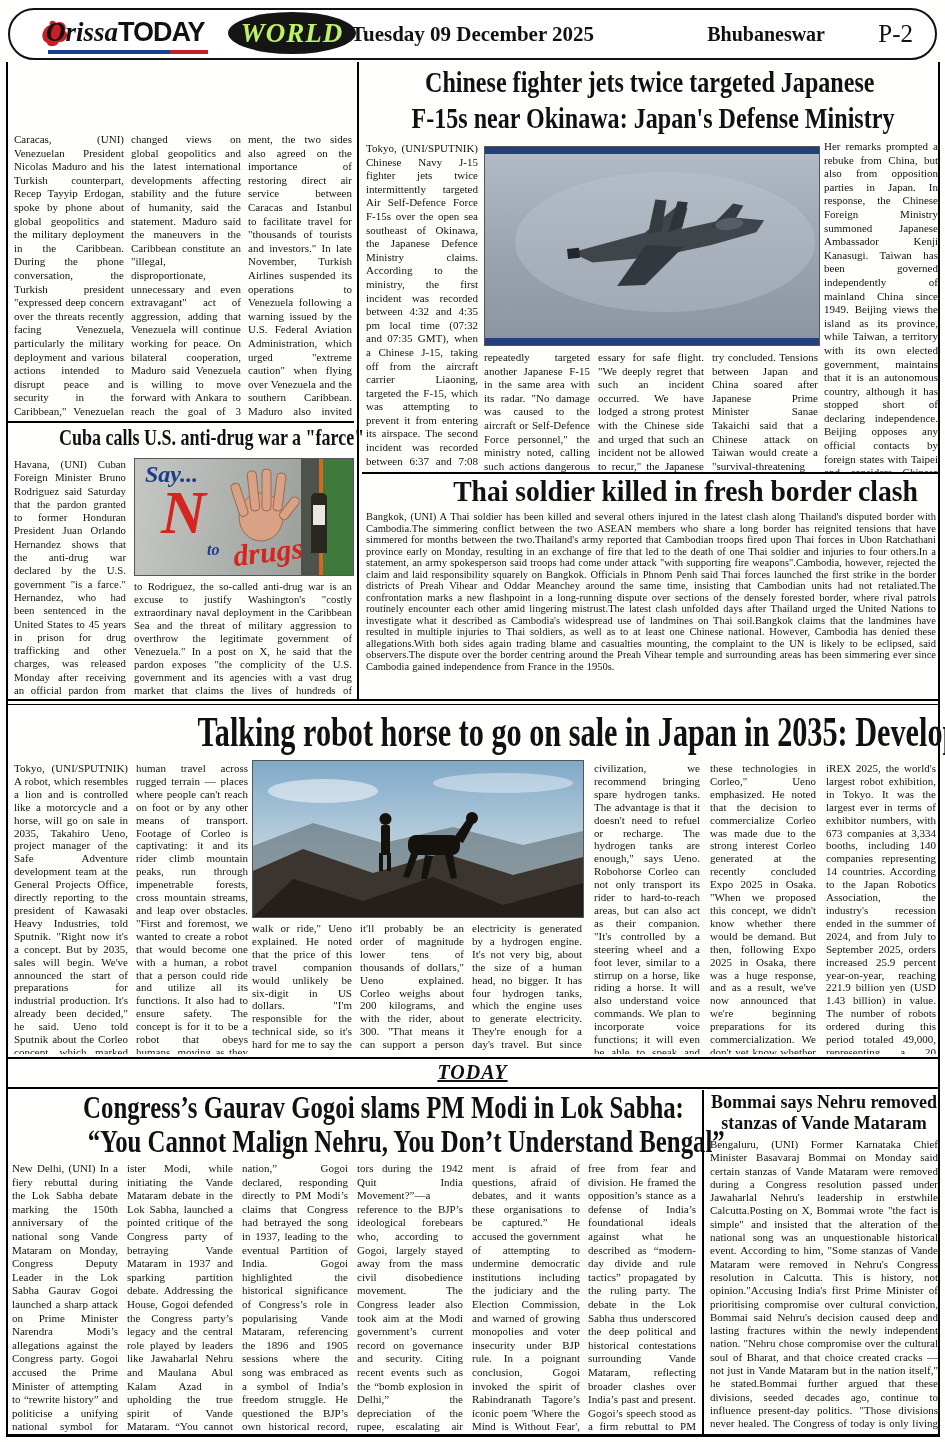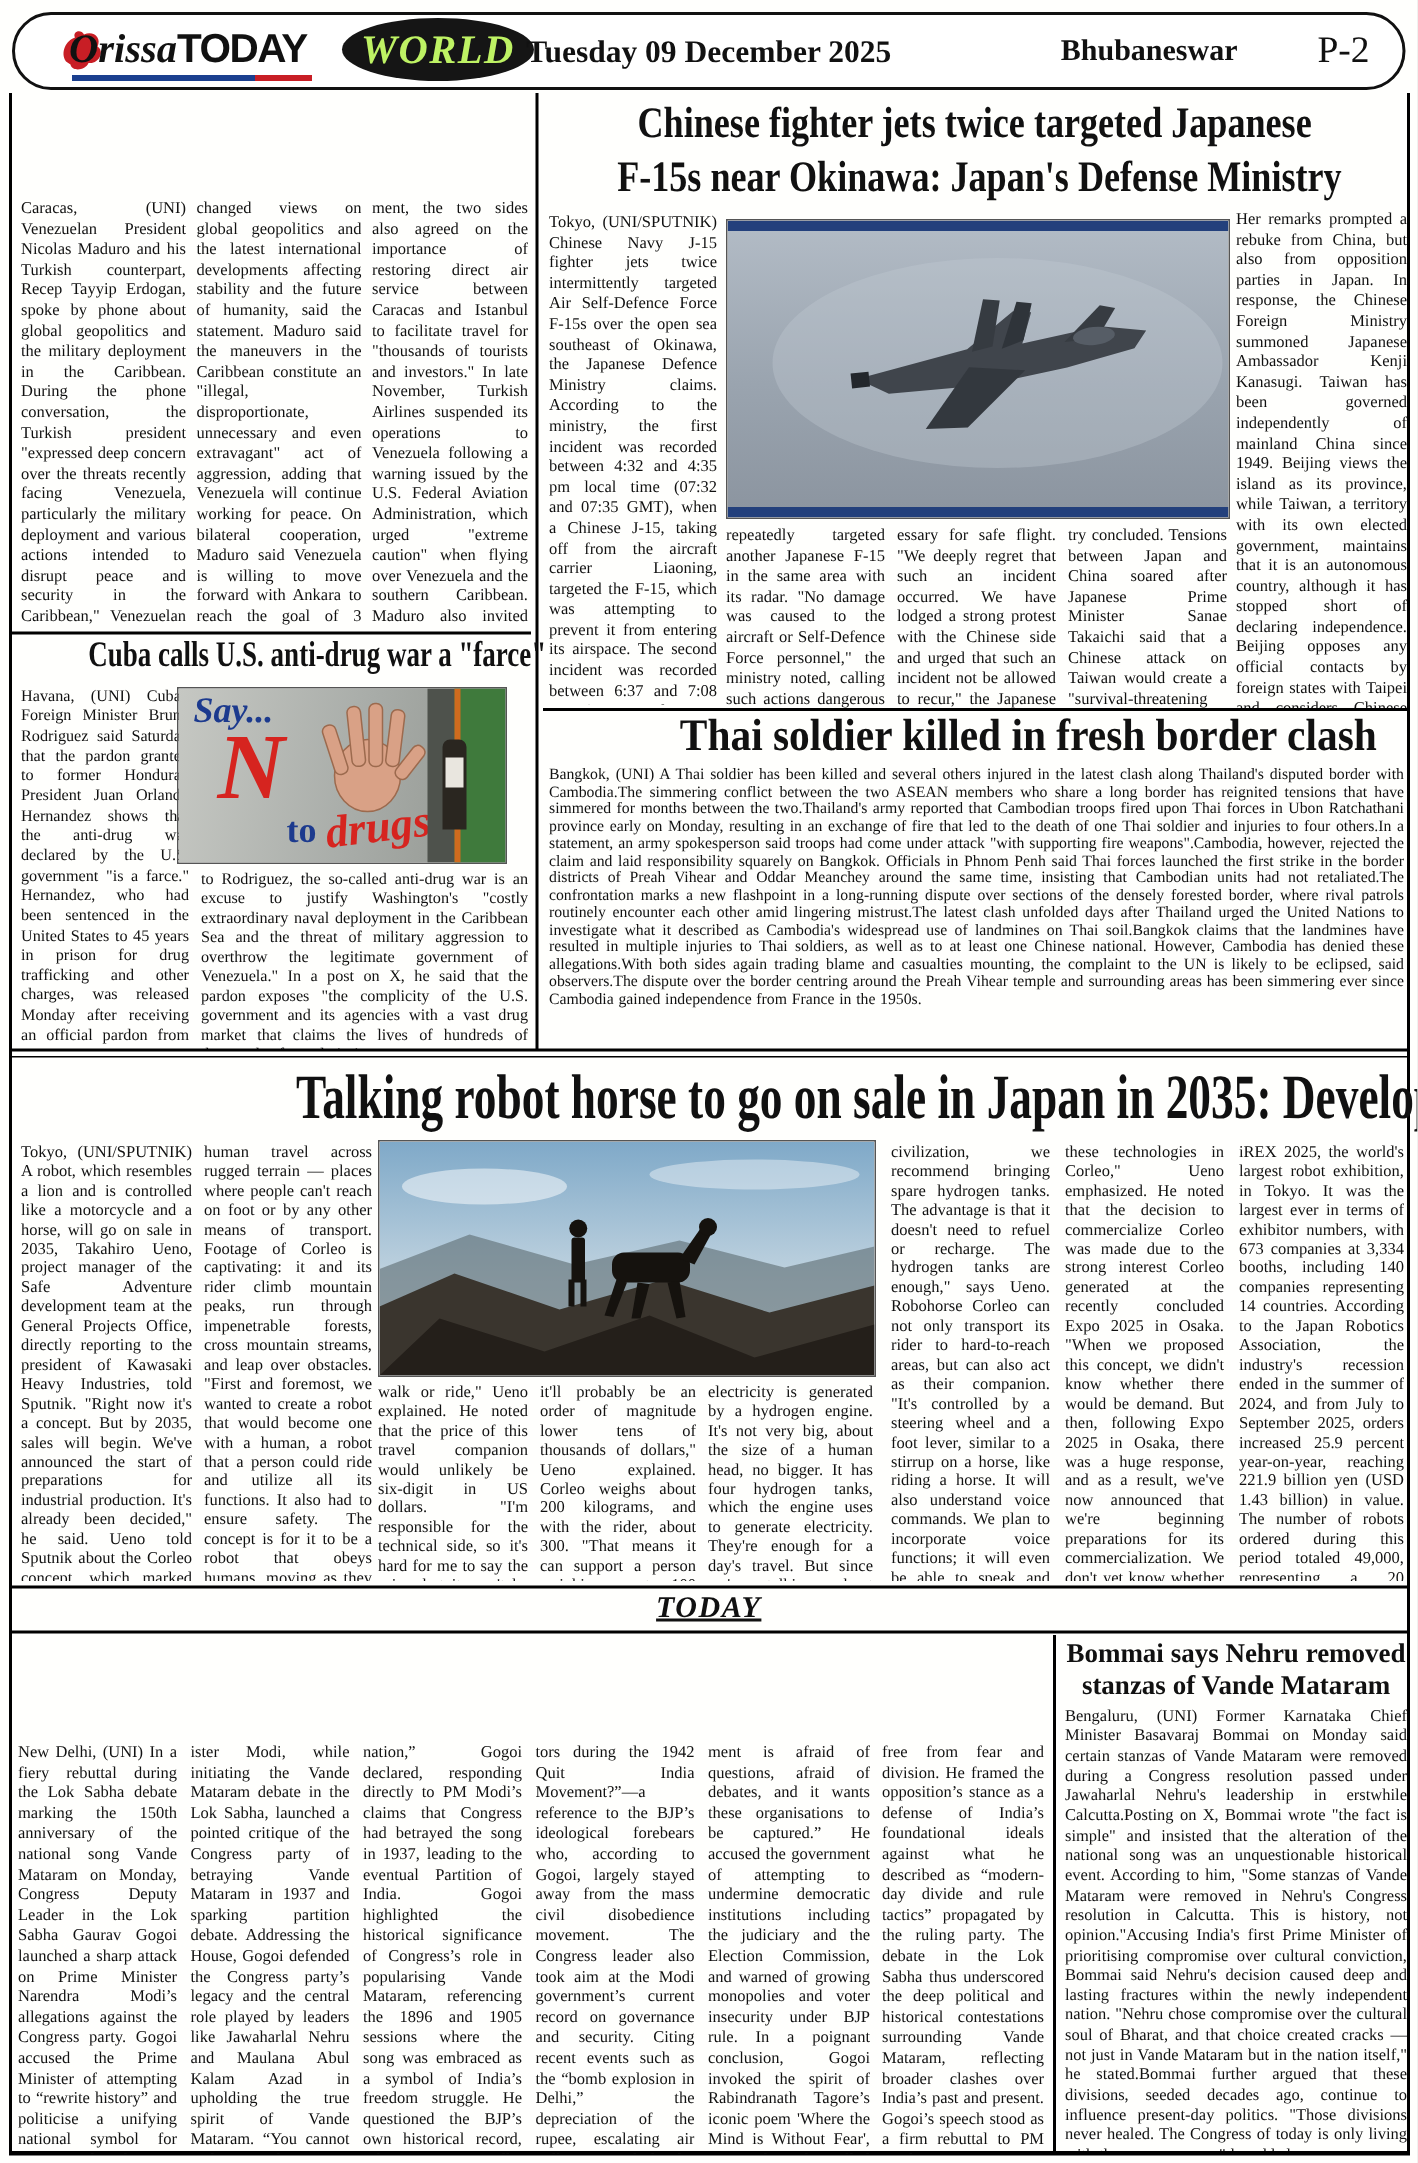--- a/index.html
+++ b/index.html
@@ -23,21 +23,21 @@
                display:flex;align-items:center;justify-content:center;}
   .world-badge span{color:#bef264;font-weight:bold;font-style:italic;font-size:27px;letter-spacing:1px;}
   .mast-date{position:absolute;left:0;right:0;top:12px;text-align:center;font-weight:bold;font-size:21px;}
   .mast-city{position:absolute;right:110px;top:13px;font-weight:bold;font-size:20px;}
   .mast-page{position:absolute;right:22px;top:10px;font-size:25px;}
   
   .photo{position:absolute;overflow:hidden;border:1px solid #555;}
   .cuba-photo-bg{width:100%;height:100%;background:linear-gradient(100deg,#c6c8c3,#a8aca8 55%,#91958f);position:relative;}
   .cuba-say{position:absolute;left:10px;top:2px;color:#1c3a8e;font-weight:bold;font-style:italic;font-size:24px;}
   .cuba-n{position:absolute;left:26px;top:22px;color:#d6241f;font-weight:bold;font-size:62px;font-style:italic;line-height:1;}
-  .cuba-to{position:absolute;left:72px;top:82px;color:#1c3a8e;font-weight:bold;font-size:24px;}
+  .cuba-to{position:absolute;left:72px;top:82px;color:#1c3a8e;font-weight:bold;font-style:italic;font-size:16px;}
   .cuba-drugs{position:absolute;left:98px;top:76px;color:#d6241f;font-weight:bold;font-style:italic;font-size:30px;transform:rotate(-7deg);}
   .cuba-hand{position:absolute;left:88px;top:6px;}
   .cuba-strip{position:absolute;right:0;top:0;width:52px;height:100%;background:#4e524c;}
   .cuba-bus{position:absolute;right:0;top:0;width:30px;height:100%;background:#3f7a3c;border-left:4px solid #cf6b1e;}
   .cuba-person{position:absolute;right:26px;top:34px;width:16px;height:60px;background:#2a2620;border-radius:5px 5px 0 0;}
   .cuba-person::after{content:"";position:absolute;left:2px;top:12px;width:12px;height:20px;background:#e9e6df;}
   .states{position:absolute;left:0;right:0;text-align:center;font-weight:bold;font-style:italic;font-size:20px;
           text-decoration:underline;letter-spacing:1px;}
 </style>
 </head>
@@ -68,21 +68,21 @@
 
   <div class="col" style="left:14px;top:133px;width:110px;height:284px;">Caracas, (UNI) Venezuelan President Nicolas Maduro and his Turkish counterpart, Recep Tayyip Erdogan, spoke by phone about global geopolitics and the military deployment in the Caribbean. During the phone conversation, the Turkish president "expressed deep concern over the threats recently facing Venezuela, particularly the military deployment and various actions intended to disrupt peace and security in the Caribbean," Venezuelan Foreign Minister Yvan Gil said in a statement. The two leaders ex-</div>
   <div class="col" style="left:131px;top:133px;width:110px;height:284px;">changed views on global geopolitics and the latest international developments affecting stability and the future of humanity, said the statement. Maduro said the maneuvers in the Caribbean constitute an "illegal, disproportionate, unnecessary and even extravagant" act of aggression, adding that Venezuela will continue working for peace. On bilateral cooperation, Maduro said Venezuela is willing to move forward with Ankara to reach the goal of 3 billion U.S. dollars in trade. According to the state-</div>
   <div class="col" style="left:248px;top:133px;width:104px;height:284px;">ment, the two sides also agreed on the importance of restoring direct air service between Caracas and Istanbul to facilitate travel for "thousands of tourists and investors." In late November, Turkish Airlines suspended its operations to Venezuela following a warning issued by the U.S. Federal Aviation Administration, which urged "extreme caution" when flying over Venezuela and the southern Caribbean. Maduro also invited Erdogan to visit Venezuela in 2026 for the fifth Joint Cooperation Commission meeting.</div>
 
   <div class="h-rule" style="left:8px;top:421px;width:346px;"></div>
   <div class="headline" style="left:8px;top:424px;width:346px;font-size:24px;">
     <span class="cond" style="transform:scaleX(0.75);">Cuba calls U.S. anti-drug war a "farce"</span>
   </div>
   <div class="col" style="left:14px;top:458px;width:112px;height:240px;font-size:10.8px;line-height:13.3px;">Havana, (UNI) Cuban Foreign Minister Bruno Rodriguez said Saturday that the pardon granted to former Honduran President Juan Orlando Hernandez shows that the anti-drug war declared by the U.S. government "is a farce." Hernandez, who had been sentenced in the United States to 45 years in prison for drug trafficking and other charges, was released Monday after receiving an official pardon from the Trump administration.According</div>
-  <div class="photo" style="left:118px;top:458px;width:218px;height:116px;">
+  <div class="photo" style="left:134px;top:458px;width:218px;height:116px;">
     <div class="cuba-photo-bg">
       <span class="cuba-say">Say...</span>
       <span class="cuba-n">N</span>
       <svg class="cuba-hand" width="78" height="84" viewBox="0 0 78 84">
         <g fill="#d9a186" stroke="#9c6a4e" stroke-width="1">
           <ellipse cx="38" cy="52" rx="22" ry="24"></ellipse>
           <rect x="12" y="18" width="9" height="34" rx="4" transform="rotate(-18 16 35)"></rect>
           <rect x="26" y="6" width="9" height="40" rx="4" transform="rotate(-6 30 26)"></rect>
           <rect x="39" y="4" width="9" height="42" rx="4"></rect>
           <rect x="52" y="8" width="9" height="38" rx="4" transform="rotate(7 56 27)"></rect>
@@ -182,20 +182,24 @@
   <div class="col" style="left:360px;top:922px;width:104px;height:132px;line-height:12.9px;">it'll probably be an order of magnitude lower tens of thousands of dollars," Ueno explained. Corleo weighs about 200 kilograms, and with the rider, about 300. "That means it can support a person weighing up to 100 kilograms. It has batteries, and its</div>
   <div class="col" style="left:472px;top:922px;width:110px;height:132px;line-height:12.9px;">electricity is generated by a hydrogen engine. It's not very big, about the size of a human head, no bigger. It has four hydrogen tanks, which the engine uses to generate electricity. They're enough for a day's travel. But since we're talking about traveling in the wild, far from</div>
   <div class="col" style="left:594px;top:762px;width:106px;height:292px;line-height:12.9px;">civilization, we recommend bringing spare hydrogen tanks. The advantage is that it doesn't need to refuel or recharge. The hydrogen tanks are enough," says Ueno. Robohorse Corleo can not only transport its rider to hard-to-reach areas, but can also act as their companion. "It's controlled by a steering wheel and a foot lever, similar to a stirrup on a horse, like riding a horse. It will also understand voice commands. We plan to incorporate voice functions; it will even be able to speak and hold a conversation. Since we have similar developments in humanoid and other robotic dialogue, we intend to use</div>
   <div class="col" style="left:710px;top:762px;width:106px;height:292px;line-height:12.9px;">these technologies in Corleo," Ueno emphasized. He noted that the decision to commercialize Corleo was made due to the strong interest Corleo generated at the recently concluded Expo 2025 in Osaka. "When we proposed this concept, we didn't know whether there would be demand. But then, following Expo 2025 in Osaka, there was a huge response, and as a result, we've now announced that we're beginning preparations for its commercialization. We don't yet know whether there's demand, but there is definitely interest," Ueno said. Corleo was one of the exhibits at Kawasaki's booth at</div>
   <div class="col" style="left:826px;top:762px;width:110px;height:292px;line-height:12.9px;">iREX 2025, the world's largest robot exhibition, in Tokyo. It was the largest ever in terms of exhibitor numbers, with 673 companies at 3,334 booths, including 140 companies representing 14 countries. According to the Japan Robotics Association, the industry's recession ended in the summer of 2024, and from July to September 2025, orders increased 25.9 percent year-on-year, reaching 221.9 billion yen (USD 1.43 billion) in value. The number of robots ordered during this period totaled 49,000, representing a 20 percent increase over the same period last year.</div>
 
   <div class="h-rule" style="left:8px;top:1057px;width:930px;height:2px;"></div>
   <div class="states" style="top:1061px;">TODAY</div>
   <div class="h-rule" style="left:8px;top:1087px;width:930px;height:2px;"></div>
 
+  <div class="headline" style="left:8px;top:1091px;width:692px;font-size:31px;line-height:34px;">
+    <span class="cond" style="transform:scaleX(0.8);">Congress’s Gaurav Gogoi slams PM Modi in Lok Sabha:</span><br>
+    <span class="cond" style="transform:scaleX(0.8);">“You Cannot Malign Nehru, You Don’t Understand Bengal”</span>
+  </div>
   <div class="col" style="left:12px;top:1162px;width:106px;height:274px;">New Delhi, (UNI) In a fiery rebuttal during the Lok Sabha debate marking the 150th anniversary of the national song Vande Mataram on Monday, Congress Deputy Leader in the Lok Sabha Gaurav Gogoi launched a sharp attack on Prime Minister Narendra Modi’s allegations against the Congress party. Gogoi accused the Prime Minister of attempting to “rewrite history” and politicise a unifying national symbol for narrow political gains. Earlier, the Prime Min-</div>
   <div class="col" style="left:127px;top:1162px;width:106px;height:274px;">ister Modi, while initiating the Vande Mataram debate in the Lok Sabha, launched a pointed critique of the Congress party of betraying Vande Mataram in 1937 and sparking partition debate. Addressing the House, Gogoi defended the Congress party’s legacy and the central role played by leaders like Jawaharlal Nehru and Maulana Abul Kalam Azad in upholding the true spirit of Vande Mataram. “You cannot malign Nehru, you don’t understand Bengal, and you don’t understand the</div>
   <div class="col" style="left:242px;top:1162px;width:106px;height:274px;">nation,” Gogoi declared, responding directly to PM Modi’s claims that Congress had betrayed the song in 1937, leading to the eventual Partition of India. Gogoi highlighted the historical significance of Congress’s role in popularising Vande Mataram, referencing the 1896 and 1905 sessions where the song was embraced as a symbol of India’s freedom struggle. He questioned the BJP’s own historical record, asking pointedly, “Where were your political ances-</div>
   <div class="col" style="left:357px;top:1162px;width:106px;height:274px;">tors during the 1942 Quit India Movement?”—a reference to the BJP’s ideological forebears who, according to Gogoi, largely stayed away from the mass civil disobedience movement. The Congress leader also took aim at the Modi government’s current record on governance and security. Citing recent events such as the “bomb explosion in Delhi,” the depreciation of the rupee, escalating air pollution, and border tensions, Gogoi asserted, “This Govern-</div>
   <div class="col" style="left:472px;top:1162px;width:108px;height:274px;">ment is afraid of questions, afraid of debates, and it wants these organisations to be captured.” He accused the government of attempting to undermine democratic institutions including the judiciary and the Election Commission, and warned of growing monopolies and voter insecurity under BJP rule. In a poignant conclusion, Gogoi invoked the spirit of Rabindranath Tagore’s iconic poem 'Where the Mind is Without Fear', reciting lines that called for a nation</div>
   <div class="col" style="left:588px;top:1162px;width:108px;height:274px;">free from fear and division. He framed the opposition’s stance as a defense of India’s foundational ideals against what he described as “modern-day divide and rule tactics” propagated by the ruling party. The debate in the Lok Sabha thus underscored the deep political and historical contestations surrounding Vande Mataram, reflecting broader clashes over India’s past and present. Gogoi’s speech stood as a firm rebuttal to PM Modi’s narrative.</div>
 
   <div class="v-rule" style="left:702px;top:1090px;height:346px;"></div>
   <div style="position:absolute;left:710px;top:1092px;width:228px;text-align:center;font-weight:bold;font-size:18px;line-height:21px;">Bommai says Nehru removed stanzas of Vande Mataram</div>
   <div class="col" style="left:710px;top:1138px;width:228px;height:296px;font-size:11px;line-height:13.3px;">Bengaluru, (UNI) Former Karnataka Chief Minister Basavaraj Bommai on Monday said certain stanzas of Vande Mataram were removed during a Congress resolution passed under Jawaharlal Nehru's leadership in erstwhile Calcutta.Posting on X, Bommai wrote "the fact is simple" and insisted that the alteration of the national song was an unquestionable historical event. According to him, "Some stanzas of Vande Mataram were removed in Nehru's Congress resolution in Calcutta. This is history, not opinion."Accusing India's first Prime Minister of prioritising compromise over cultural conviction, Bommai said Nehru's decision caused deep and lasting fractures within the newly independent nation. "Nehru chose compromise over the cultural soul of Bharat, and that choice created cracks — not just in Vande Mataram but in the nation itself," he stated.Bommai further argued that these divisions, seeded decades ago, continue to influence present-day politics. "Those divisions never healed. The Congress of today is only living with the consequences," he added.</div>

